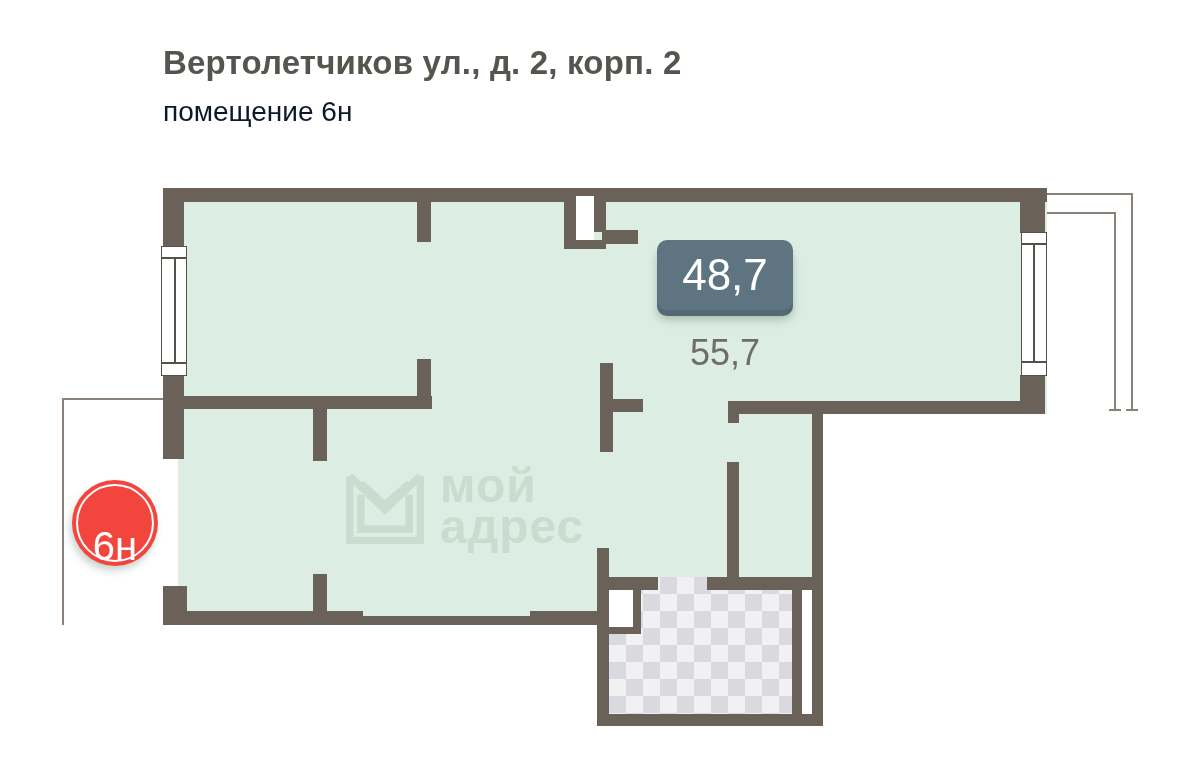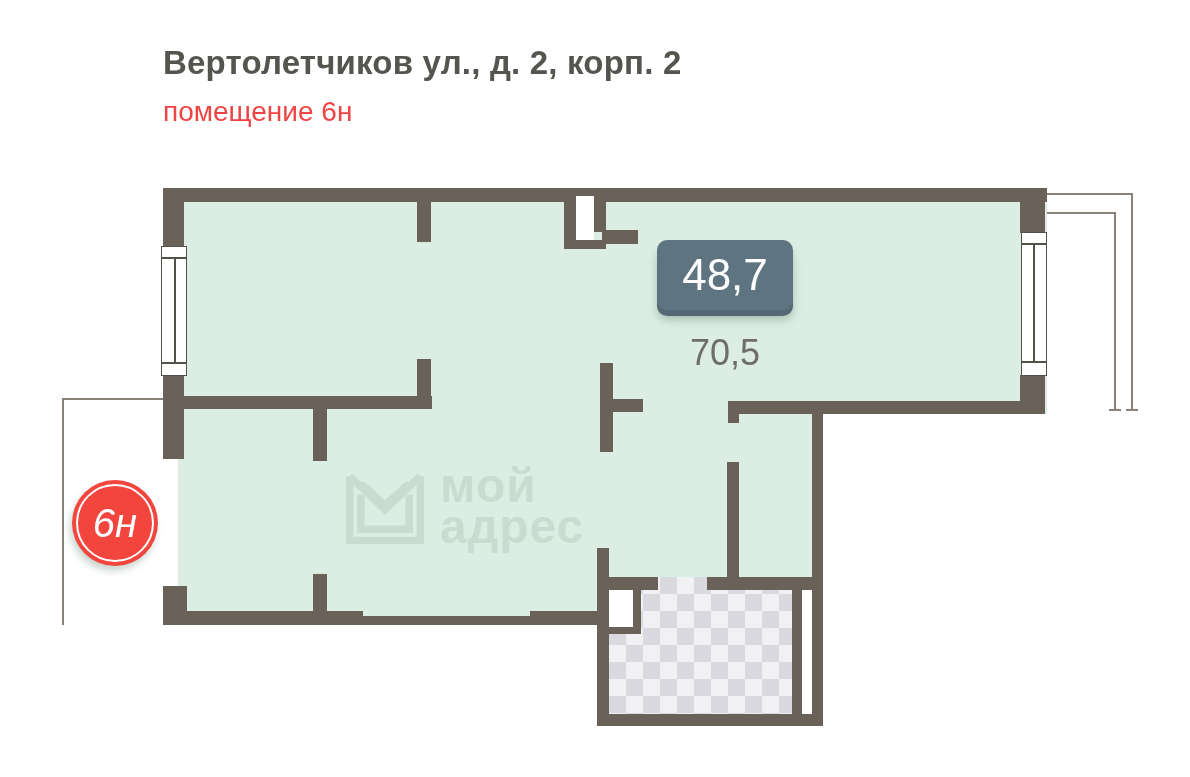--- a/index.html
+++ b/index.html
@@ -24,38 +24,38 @@
   .window{
     position:absolute;background:#fff;border:1.5px solid #54504a;box-sizing:border-box;
   }
   .wline{position:absolute;background:#54504a;}
   .title{
     position:absolute;left:163px;top:44px;font-size:33px;font-weight:bold;
     color:#55544e;letter-spacing:0.2px;white-space:nowrap;
   }
   .subtitle{
     position:absolute;left:163px;top:96px;font-size:28px;font-weight:400;
-    color:#ef4444;white-space:nowrap;
+    color:#0f172a;white-space:nowrap;
   }
   .area-badge{
     position:absolute;left:657px;top:240px;width:136px;height:70px;
     background:var(--badge,#5e7481);border-radius:10px;
     box-shadow:0 6px 0 #546974, 0 10px 8px rgba(110,135,120,.45);
     display:flex;align-items:center;justify-content:center;
     color:#fff;font-size:44px;font-weight:400;
   }
   .area-secondary{
     position:absolute;left:658px;top:332px;width:134px;text-align:center;
     color:#6f6d68;font-size:36px;font-weight:400;
   }
   .unit-badge{
     position:absolute;left:72px;top:480px;width:86px;height:86px;border-radius:50%;
     background:var(--unit,#f2453d);
     box-shadow:-2px 5px 7px rgba(140,165,150,.45);
-    display:flex;align-items:center;justify-content:center;font-style:italic;
+    display:flex;align-items:flex-end;justify-content:center;
   }
   .unit-badge::after{
     content:"";position:absolute;inset:4px;border:2.5px solid #ffffff;border-radius:50%;
   }
   .unit-badge span{color:#fff;font-size:40px;font-weight:400;line-height:1;}
   .wm-text{
     position:absolute;left:440px;color:var(--wm,#c9dccf);
     font-size:48px;font-weight:bold;letter-spacing:1px;line-height:1;white-space:nowrap;
   }
 </style>
@@ -136,19 +136,19 @@
   <div class="thin" style="left:1047px;top:193px;width:86px;height:2px;"></div>
   <div class="thin" style="left:1131px;top:193px;width:2px;height:218px;"></div>
   <div class="thin" style="left:1126px;top:409px;width:12px;height:2px;"></div>
   <div class="thin" style="left:1047px;top:212px;width:69px;height:2px;"></div>
   <div class="thin" style="left:1114px;top:212px;width:2px;height:199px;"></div>
   <div class="thin" style="left:1109px;top:409px;width:12px;height:2px;"></div>
 
   <div class="area-badge">
     <span>48,7</span>
   </div>
-  <div class="area-secondary">70,5</div>
+  <div class="area-secondary">55,7</div>
 
   <div class="unit-badge">
     <span>6н</span>
   </div>
 
 </div>
 
 </body></html>

